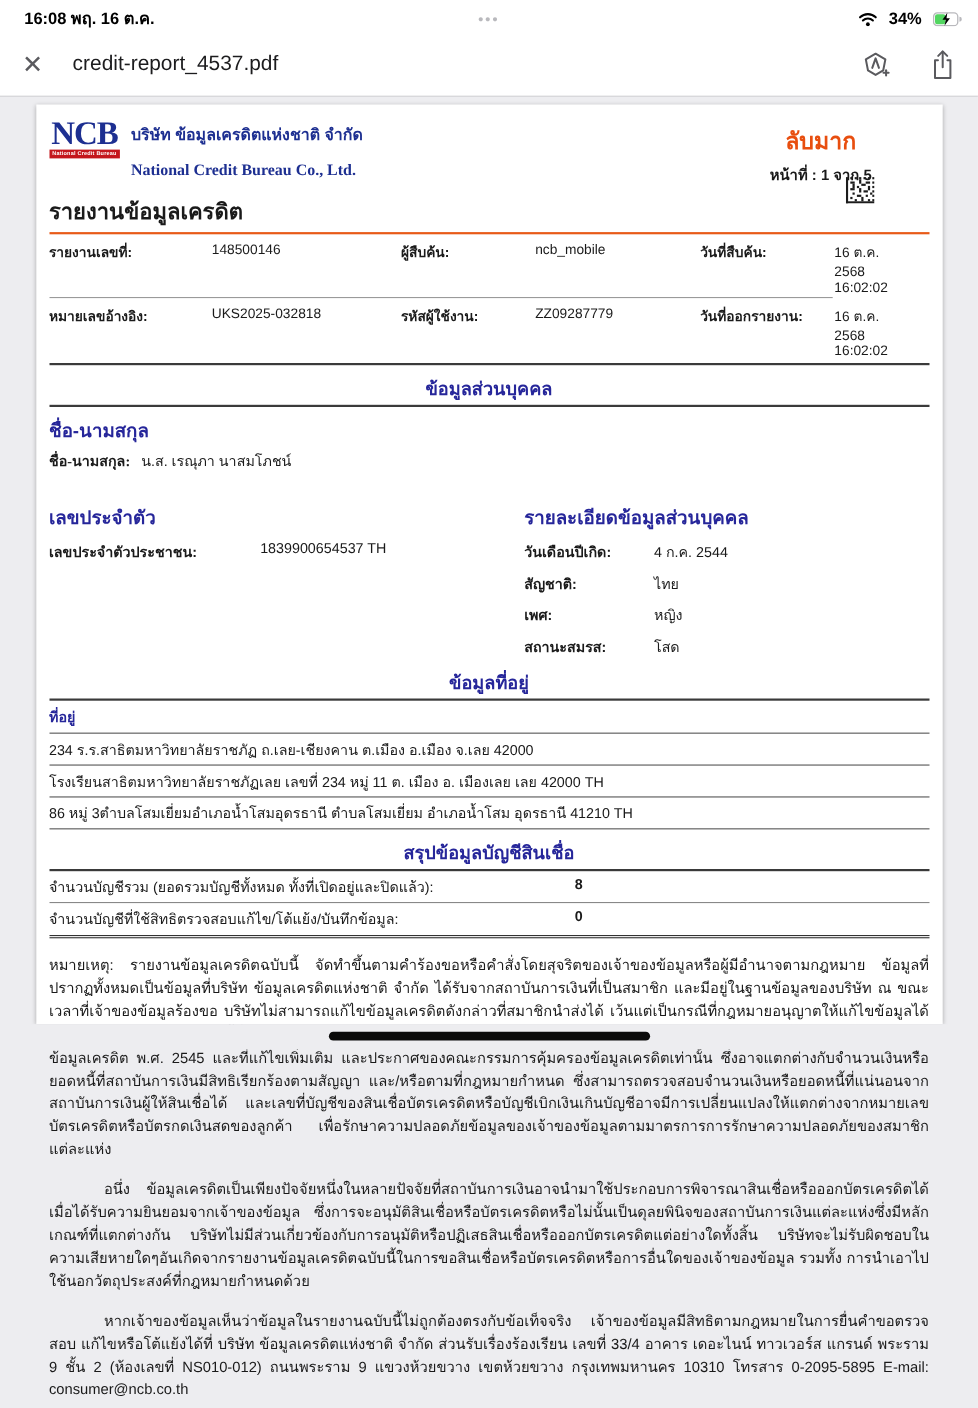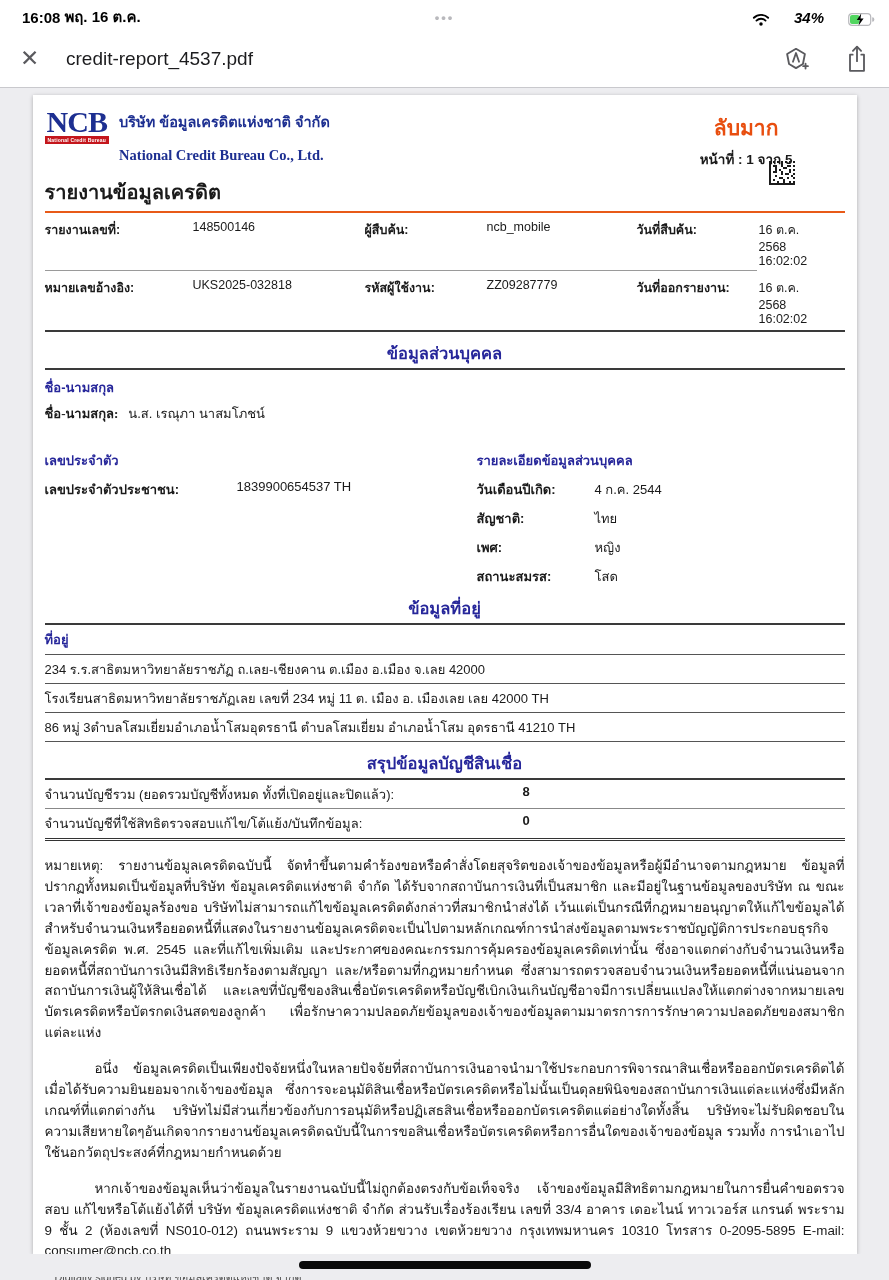--- a/index.html
+++ b/index.html
@@ -6,29 +6,29 @@
   html,body { width:889px; height:1280px; }
   body {
     font-family:"Liberation Sans","DejaVu Sans",sans-serif;
     background:#ffffff; color:#1a1a1a; overflow:hidden;
   }
   
   .statusbar{height:30px;display:flex;align-items:center;justify-content:space-between;
     padding:4px 14px 0 22px;font-size:15px;font-weight:700;color:#000;background:#fff;}
   .sb-left{display:flex;gap:4px;align-items:center;}
   .sb-center{color:#b9b9bd;font-size:13px;letter-spacing:2px;position:absolute;left:0;right:0;text-align:center;pointer-events:none;}
-  .sb-right{display:flex;gap:24px;align-items:flex-end;font-style:italic;}
+  .sb-right{display:flex;gap:10px;align-items:center;}
   
   .toolbar{height:58px;display:flex;align-items:center;background:#fff;border-bottom:1px solid #c9c9cd;padding:0 20px;position:relative;}
   .close-x{font-size:23px;color:#5a5a5e;font-weight:400;cursor:pointer;width:34px;}
   .file-title{font-size:19px;color:#1c1c1e;font-weight:400;margin-left:12px;flex:1;}
   .tb-icons{display:flex;gap:36px;align-items:center;}
   
   .viewer{background:#ededf0;height:1192px;padding-top:7px;position:relative;}
-  .page{width:824px;margin:0 auto;background:#fff;height:1159px;
+  .page{width:824px;margin:0 auto;background:#fff;height:836px;
     box-shadow:0 1px 4px rgba(0,0,0,.28);padding:12px 12px 0 12px;
     display:flex;flex-direction:column;position:relative;}
   
   .hdr{display:flex;justify-content:space-between;align-items:flex-start;margin-top:2px;}
   .logo-wrap{display:flex;gap:10px;align-items:flex-start;}
   .ncb-logo{display:flex;flex-direction:column;align-items:center;}
   .ncb-letters{font-size:30px;font-weight:800;color:#1d2f91;letter-spacing:-1px;line-height:.85;font-family:"Liberation Serif",serif;}
   .ncb-band{background:#c4161c;color:#fff;font-size:5px;font-weight:700;padding:1px 3px;letter-spacing:.2px;margin-top:1px;white-space:nowrap;}
   .company{display:flex;flex-direction:column;justify-content:center;margin-top:1px;}
   .company-th{color:#1d2f91;font-weight:700;font-size:14.5px;}
@@ -41,21 +41,21 @@
   
   .meta{width:712px;display:grid;grid-template-columns:148px 172px 122px 150px 122px 1fr;
     font-size:12.5px;row-gap:16px;margin-top:4px;}
   .meta .lbl{font-weight:700;padding:2.5px 0;}
   .meta .val{padding:2.5px 0;}
   .meta-sep{border:0;border-top:1px solid #9a9a9a;margin:0;width:712px;}
   .dark-rule{border:0;border-top:2.5px solid #3a3a3a;margin-top:2px;}
   .barcode{position:absolute;top:66px;right:62px;}
   
   .section-h{color:#26269a;font-weight:700;font-size:16.5px;text-align:center;margin-top:8px;}
-  .blue-lbl{color:#26269a;font-weight:700;font-size:13px;}
+  .blue-lbl{color:#26269a;font-weight:700;font-size:17px;}
   .kv-line{font-size:13px;margin-top:5px;}
   .kv-line b{margin-right:10px;font-family:Liberation Serif, serif;}
   .personal-cols{display:grid;grid-template-columns:432px 1fr;margin-top:26px;}
   .kv-row{display:grid;grid-template-columns:192px 1fr;font-size:13px;margin-top:8px;}
   .kv-row.right{grid-template-columns:118px 1fr;}
   .kv-row .k{font-weight:700;}
   
   .addr-row{font-size:13px;padding:4px 0 3px;border-bottom:1.5px solid #555;}
   
   .sum-row{display:grid;grid-template-columns:478px 1fr;font-size:13px;padding:3.5px 0;}

